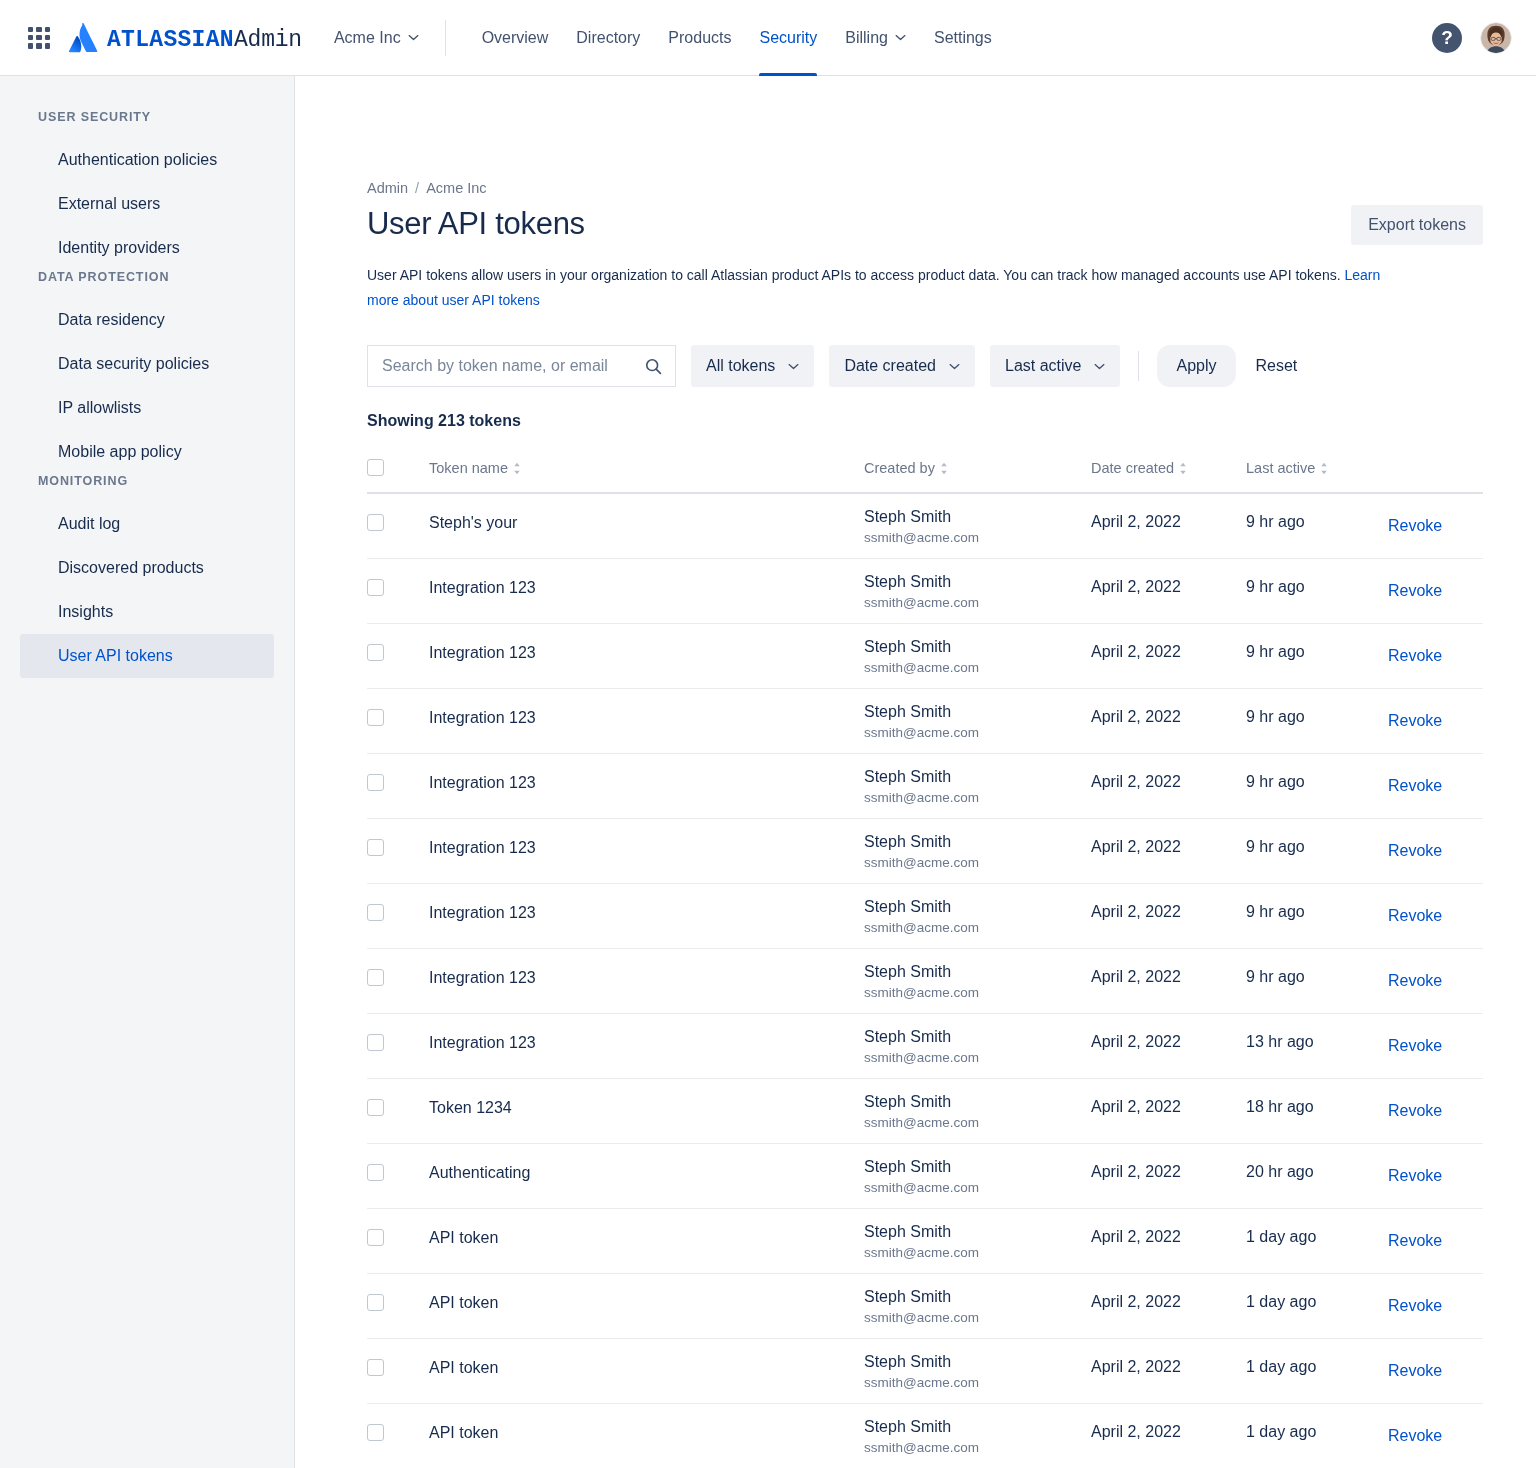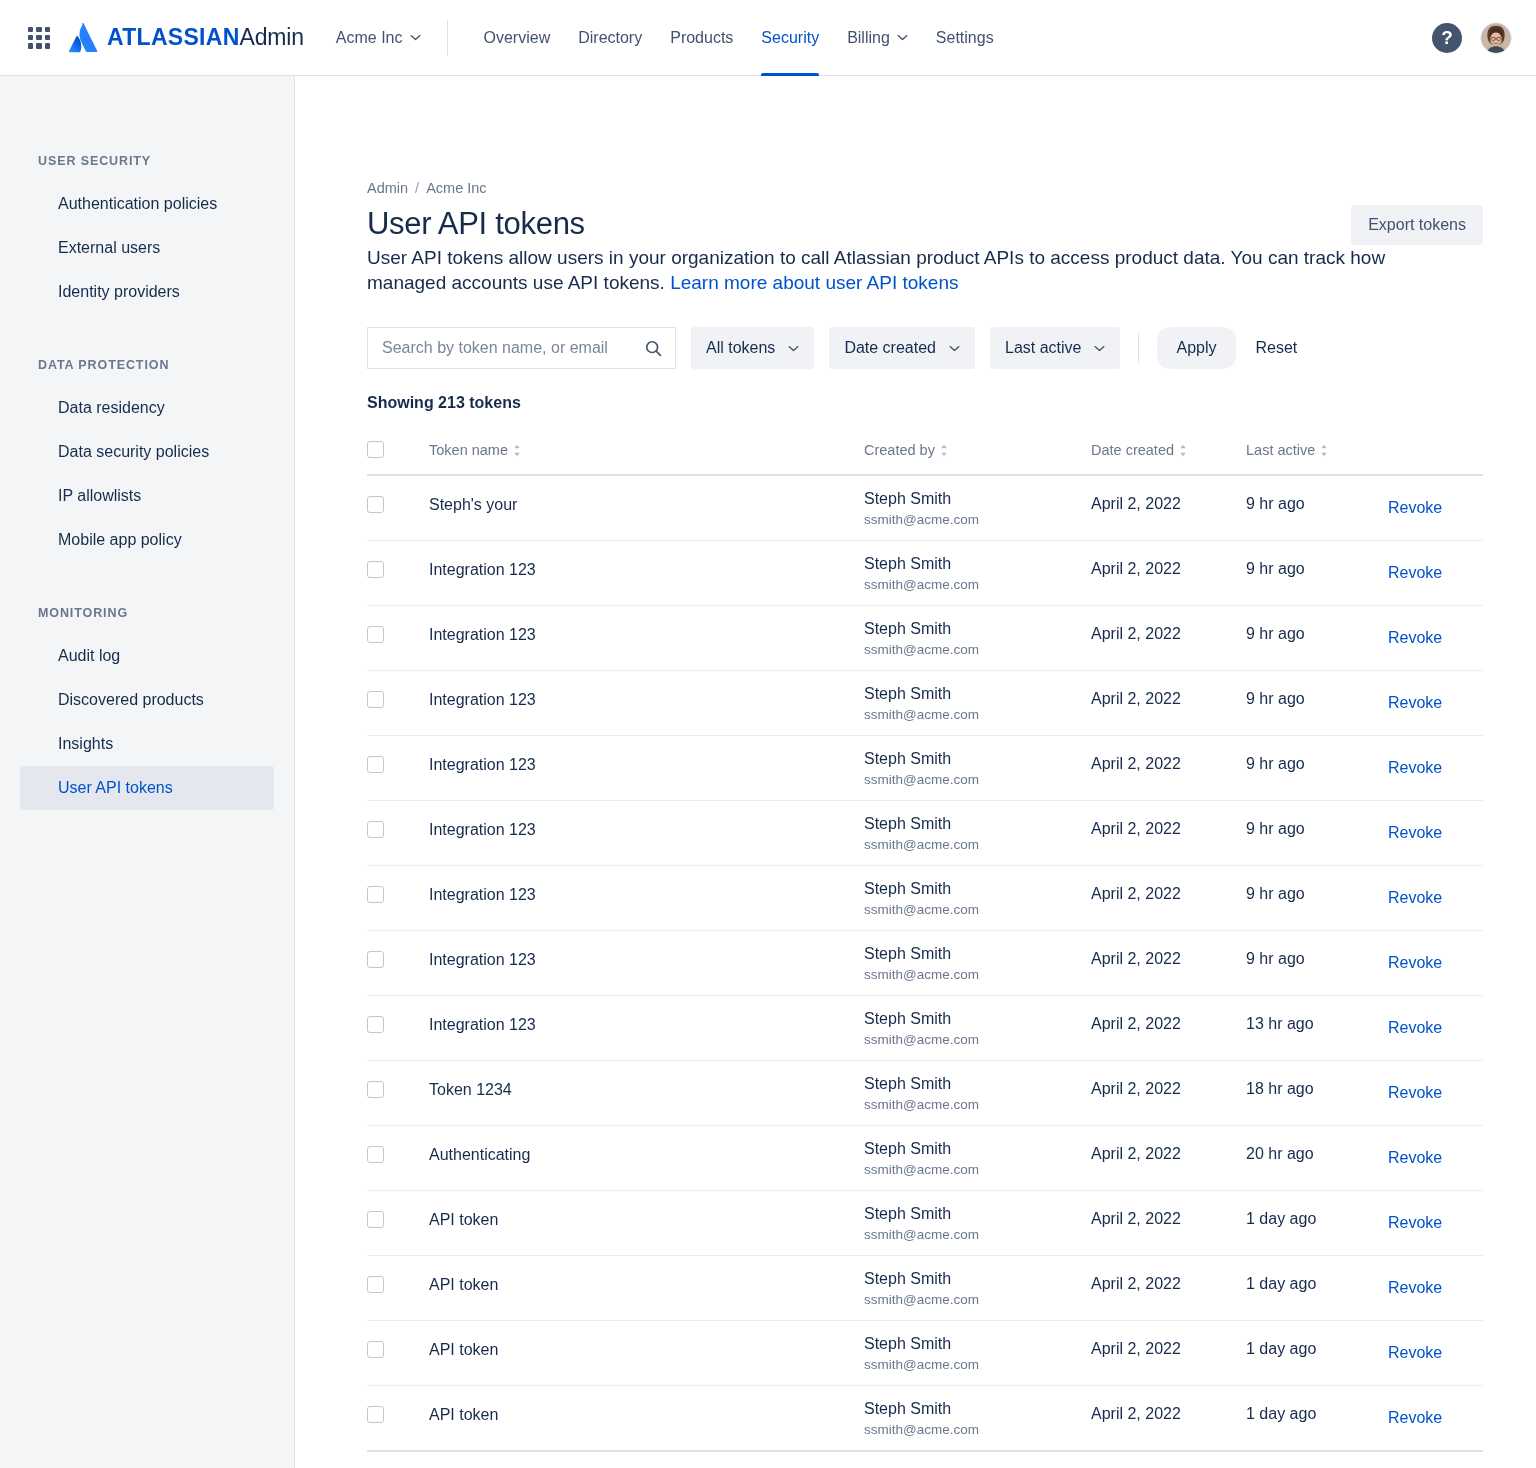--- a/index.html
+++ b/index.html
@@ -28,21 +28,21 @@
     width: 22px; height: 22px;
     display: grid;
     grid-template-columns: repeat(3, 1fr);
     grid-template-rows: repeat(3, 1fr);
     gap: 3px;
     margin-right: 18px;
     cursor: pointer;
   }
   .apps-grid span { background: #42526E; border-radius: 1px; display:block; }
 
-  .brand { display: flex; align-items: center; gap: 9px; cursor: pointer; }
+  .brand { display: flex; align-items: flex-end; gap: 9px; cursor: pointer; font-family: Liberation Mono, monospace; }
   .brand-logo { width: 30px; height: 30px; display:block; }
   .brand-text { font-size: 23px; letter-spacing: -0.2px; white-space: nowrap; }
   .brand-text .bold { font-weight: 700; color: #0052CC; letter-spacing: 0.3px; }
   .brand-text .light { font-weight: 400; color: #172B4D; }
 
   .org-select {
     display: flex; align-items: center; gap: 7px;
     margin-left: 28px;
     font-size: 16px; color: #42526E;
     cursor: pointer;
@@ -94,21 +94,21 @@
     border-radius: 3px;
     cursor: pointer;
     line-height: 22px;
   }
   .side-item.first { padding-left: 18px; margin-left: 20px; }
   .side-item.active { background: #E4E7EE; color: #0052CC; font-weight: 400; }
   .side-heading {
     font-size: 12.5px; font-weight: 700; letter-spacing: 0.9px;
     color: #6B778C; text-transform: uppercase;
     padding: 0 38px;
-    margin-top: 44px; margin-bottom: 14px;
+    margin-bottom: 14px;
   }
   .side-spacer-top { height: 10px; }
 
   .main {
     flex: 1;
     padding: 0;
     background: #fff;
     position: relative;
   }
   .main-inner { padding: 104px 56px 0 72px; }
@@ -121,21 +121,22 @@
   .title-row { display: flex; align-items: flex-start; justify-content: space-between; margin-top: 9px; }
   .page-title { font-size: 31px; font-weight: 500; color: #172B4D; letter-spacing: -0.3px; line-height: 38px; }
   .btn-subtle {
     background: #F1F2F5; color: #42526E;
     border: none; border-radius: 3px;
     font-size: 16px; font-family: inherit;
     padding: 11px 17px; cursor: pointer;
     white-space: nowrap;
   }
   .intro {
-    font-size: 19px; line-height: 25px; color: #172B4D;
+    margin-top: 18px;
+    font-size: 14px; line-height: 25px; color: #172B4D;
     max-width: 1045px;
   }
   .intro a { color: #0052CC; text-decoration: none; cursor: pointer; }
 
   
   .toolbar { display: flex; align-items: center; gap: 0; margin-top: 32px; }
   .search-box {
     display: flex; align-items: center;
     width: 309px; height: 42px;
     border: 1.5px solid #DFE1E6; border-radius: 0;

